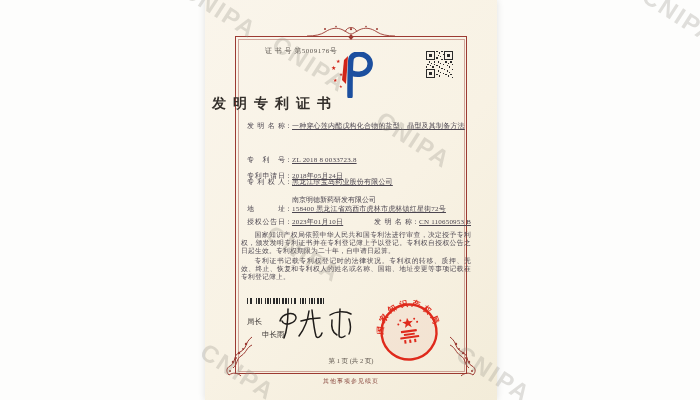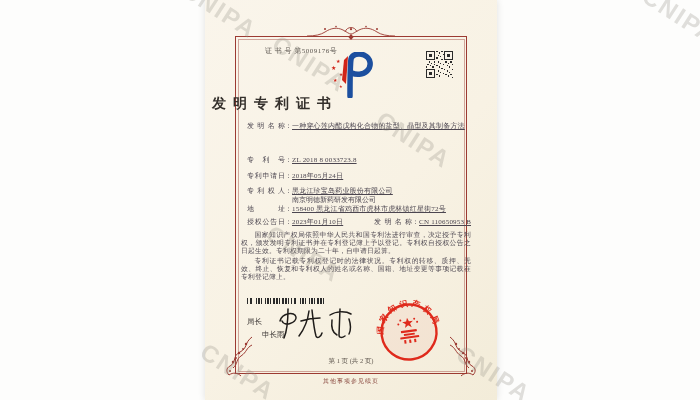--- a/index.html
+++ b/index.html
@@ -187,21 +187,21 @@
     <div class="fields">
       <div class="row" style="top:2px">
         <span class="lbl">发明名称</span><span>：</span><span class="val">一种穿心莲内酯戊构化合物的盐型、晶型及其制备方法</span>
       </div>
       <div class="row" style="top:36px">
         <span class="lbl">专利号</span><span>：</span><span class="val">ZL 2018 8 0033723.8</span>
       </div>
       <div class="row" style="top:52px">
         <span class="lbl">专利申请日</span><span>：</span><span class="val">2018年05月24日</span>
       </div>
-      <div class="row" style="top:67px">
+      <div class="row" style="top:58px">
         <span class="lbl">专利权人</span><span>：</span><span class="val">黑龙江珍宝岛药业股份有限公司</span>
       </div>
       <div class="v2" style="top:76px">南京明德新药研发有限公司</div>
       <div class="row" style="top:85px">
         <span class="lbl">地址</span><span>：</span><span class="val">158400 黑龙江省鸡西市虎林市虎林镇红星街72号</span>
       </div>
       <div class="row grant" style="top:98px">
         <span>
           <span class="lbl">授权公告日</span><span>：</span><span class="val">2023年01月10日</span>
         </span>

